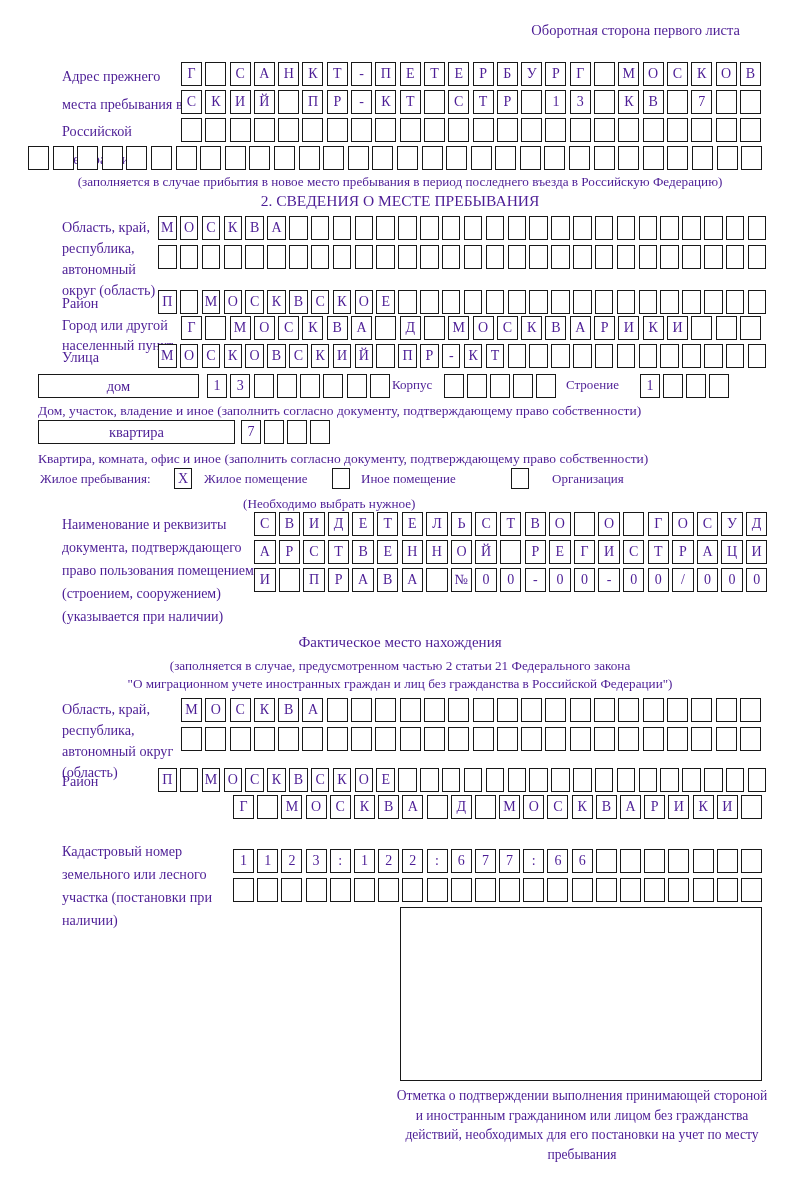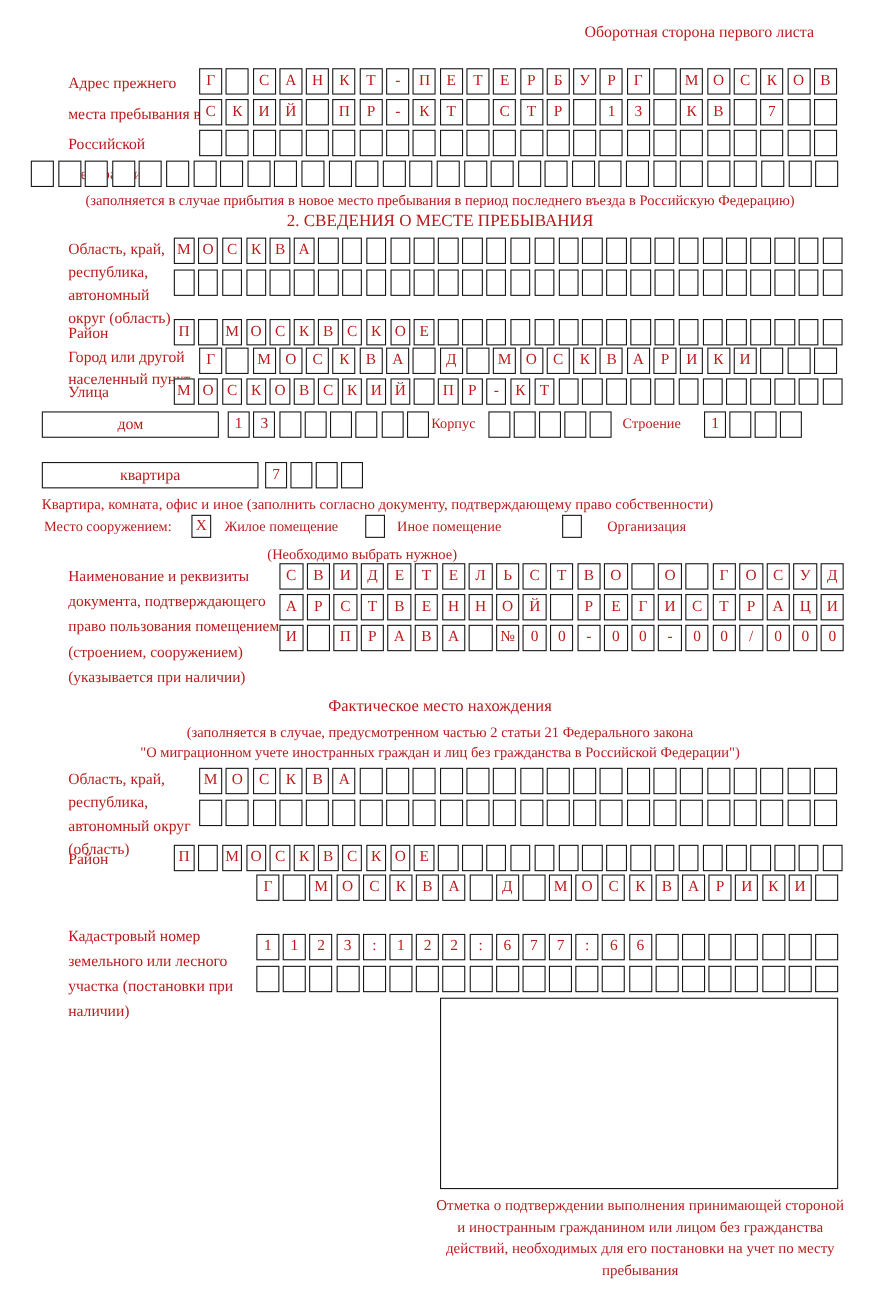--- a/index.html
+++ b/index.html
@@ -1,18 +1,18 @@
 <!DOCTYPE html>
 <html><head>
 <meta charset="utf-8">
 <style>
   *{margin:0;padding:0;box-sizing:border-box}
   html,body{background:#fff}
   .page{position:relative;width:800px;height:1180px;background:#fff;overflow:hidden;
-        font-family:"Liberation Serif","DejaVu Serif",serif;color:#b91c1c}
+        font-family:"Liberation Serif","DejaVu Serif",serif;color:#4c1d95}
   .cellrow{position:absolute;display:flex;gap:var(--g,3.3px)}
   .cell{flex:none;width:var(--w,21px);height:24px;border:1.6px solid #181818;background:#fff;
         display:flex;align-items:center;justify-content:center;font-size:14px;line-height:1}
   .lbl{position:absolute;font-size:14.2px;line-height:21px}
   .note{position:absolute;font-size:13.2px;line-height:17px}
   .ctr{left:0;width:800px;text-align:center}
   .ttl{position:absolute;left:0;width:800px;text-align:center;font-weight:normal;font-size:15.5px}
   .rectlabel{position:absolute;height:24px;border:1.6px solid #181818;background:#fff;
              display:flex;align-items:center;justify-content:center;font-size:14.5px}
   .chk{position:absolute;width:18px;height:21px;border:1.6px solid #181818;background:#fff;
@@ -315,31 +315,32 @@
       <span class="cell"></span>
       <span class="cell"></span>
     </div>
   <div class="plain" style="left:566px;top:377px">Строение</div>
   <div class="cellrow" style="left:640px;top:374px;--w:20px;--g:3px">
       <span class="cell">1</span>
       <span class="cell"></span>
       <span class="cell"></span>
       <span class="cell"></span>
     </div>
+  <div class="note" style="left:38px;top:402px;font-size:13.5px">Дом, участок, владение и иное (заполнить согласно документу, подтверждающему право собственности)</div>
 
   <div class="rectlabel" style="left:38px;top:420px;width:197px">квартира</div>
   <div class="cellrow" style="left:241px;top:420px;--w:20px;--g:3px">
       <span class="cell">7</span>
       <span class="cell"></span>
       <span class="cell"></span>
       <span class="cell"></span>
     </div>
   <div class="note" style="left:38px;top:450px;font-size:13.5px">Квартира, комната, офис и иное (заполнить согласно документу, подтверждающему право собственности)</div>
 
-  <div class="plain" style="left:40px;top:471px">Место сооружением:</div>
+  <div class="plain" style="left:40px;top:471px">Жилое пребывания:</div>
   <div class="chk" style="left:174px;top:468px">X</div>
   <div class="plain" style="left:204px;top:471px">Жилое помещение</div>
   <div class="chk" style="left:332px;top:468px"></div>
   <div class="plain" style="left:361px;top:471px">Иное помещение</div>
   <div class="chk" style="left:511px;top:468px"></div>
   <div class="plain" style="left:552px;top:471px">Организация</div>
   <div class="note" style="left:243px;top:495px">(Необходимо выбрать нужное)</div>
 
   <div class="lbl" style="left:62px;top:513px;width:200px;line-height:23px;font-size:14px">Наименование и реквизиты документа, подтверждающего право пользования помещением (строением, сооружением) (указывается при наличии)</div>
   <div class="cellrow" style="left:254px;top:512px;--w:21.5px;--g:3.1px">

